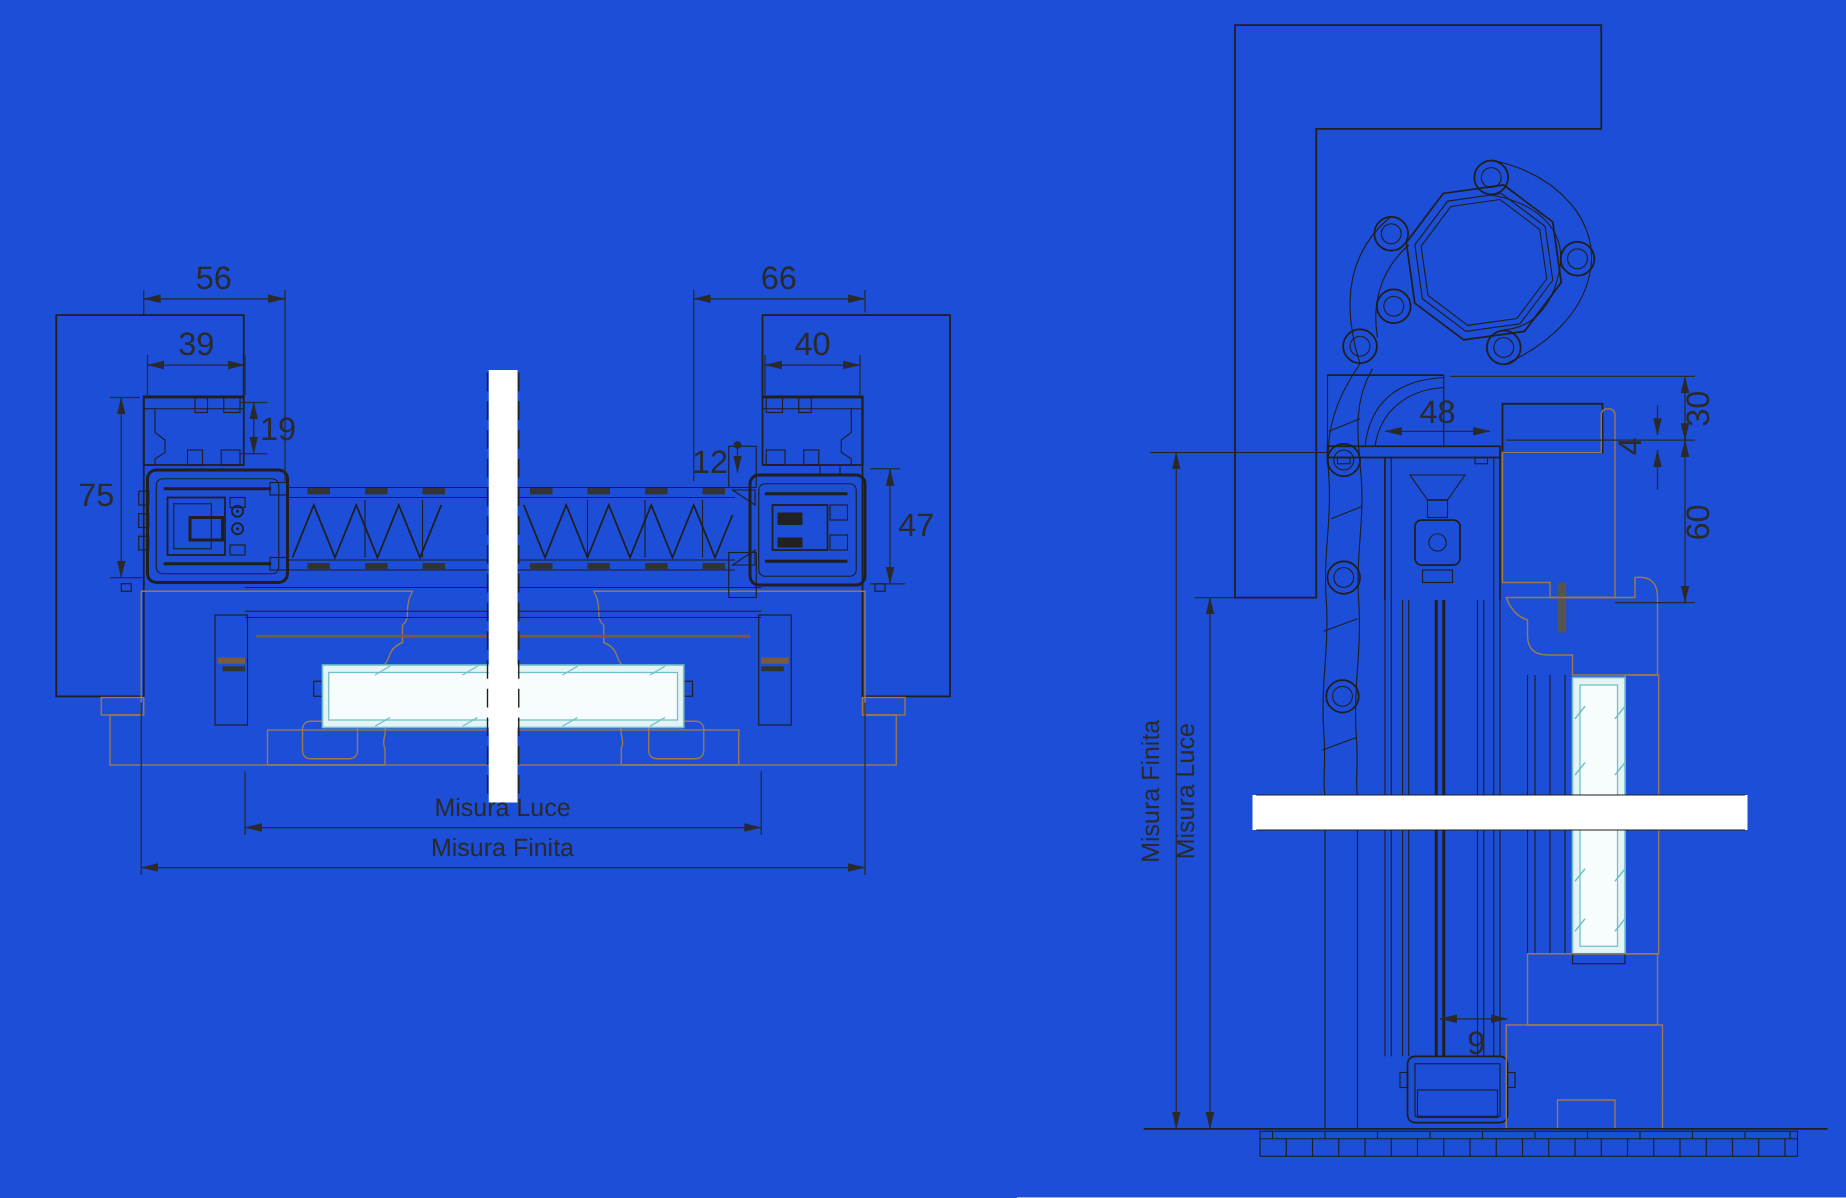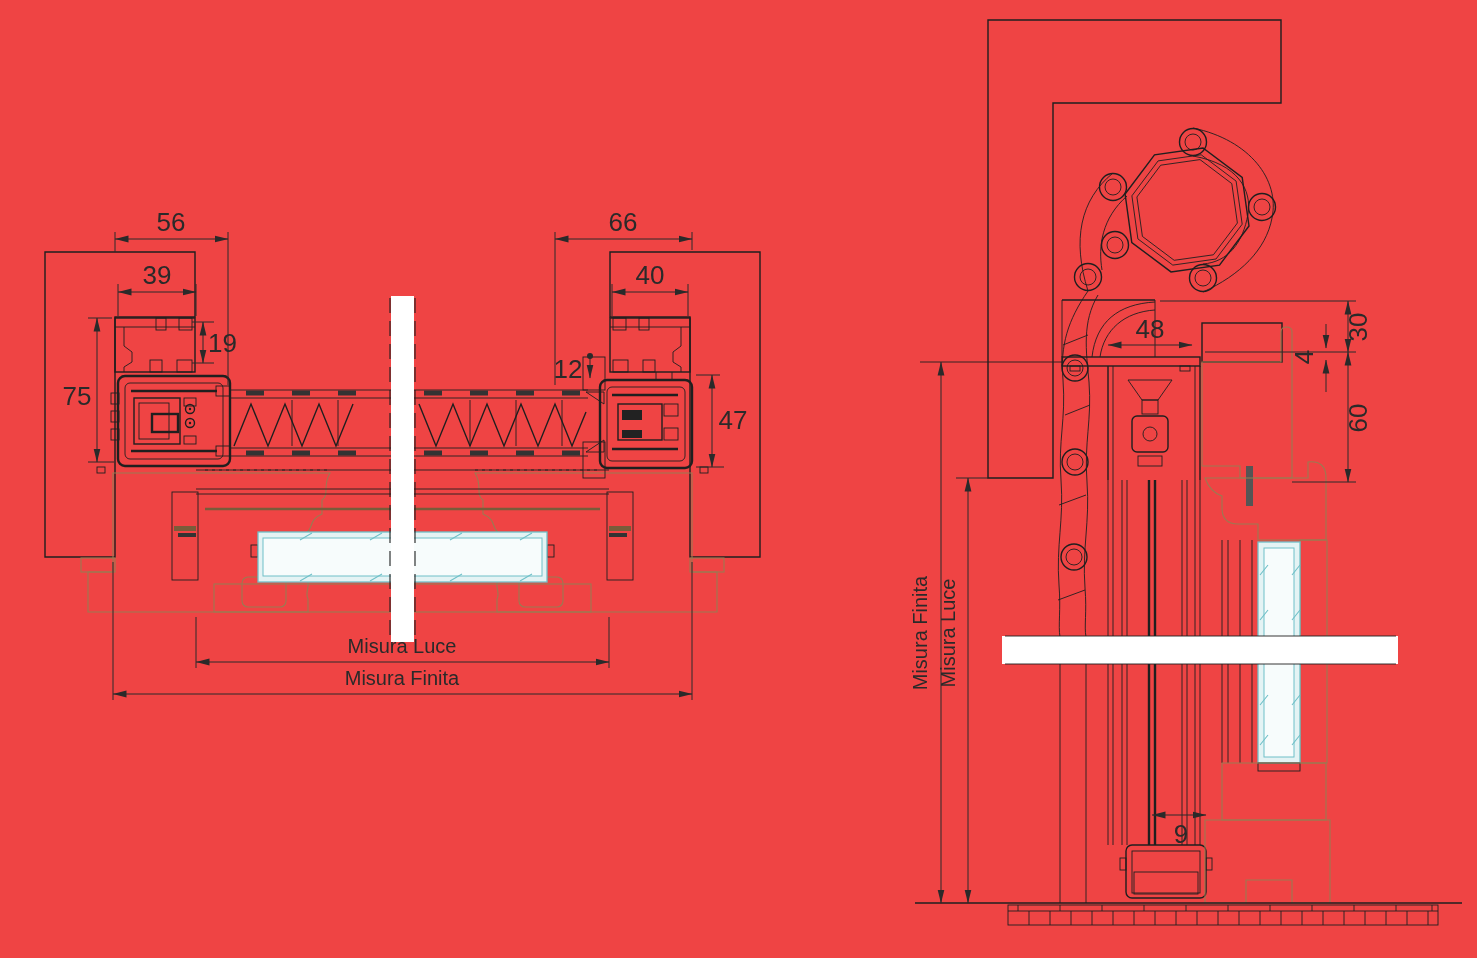--- a/index.html
+++ b/index.html
@@ -1,16 +1,16 @@
 <!DOCTYPE html>
 <html style="--line: #1f1f1f; --wood: #9b7a52; --woodDark: #7a5c3a; --glassBorder: #6fc0c8; --glassFill: #e4f3f4; --glassCore: #f7fcfc; --dim: #2a2a2a; --paper: #ffffff;"><head>
 <meta charset="utf-8">
 <style>
   html,body{margin:0;padding:0;background:#fff;}
-  .canvas{position:relative;width:1477px;height:958px;background:#ef4444;overflow:hidden;
+  .canvas{position:relative;width:1477px;height:958px;background:#1d4ed8;overflow:hidden;
           font-family:"Liberation Sans",sans-serif;}
   svg{position:absolute;left:0;top:0;}
   .k {stroke:var(--line,#1f1f1f);fill:none;stroke-width:1.4;}
   .k2{stroke:var(--line,#1f1f1f);fill:none;stroke-width:2.4;}
   .kt{stroke:var(--line,#1f1f1f);fill:none;stroke-width:0.9;}
   .w {stroke:var(--wood,#9b7a52);fill:none;stroke-width:1.1;}
   .dim{stroke:var(--dim,#2a2a2a);fill:none;stroke-width:1;}
   .cl{stroke:var(--line,#1f1f1f);fill:none;stroke-width:1.1;stroke-dasharray:15 8;}
   .gt{stroke:var(--glassBorder,#6fc0c8);fill:none;stroke-width:1.1;}
   .txt{font-family:"Liberation Sans",sans-serif;fill:var(--dim,#2a2a2a);}

